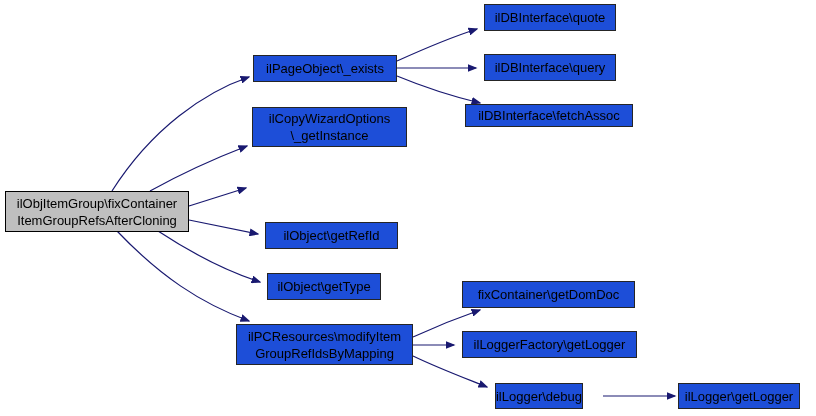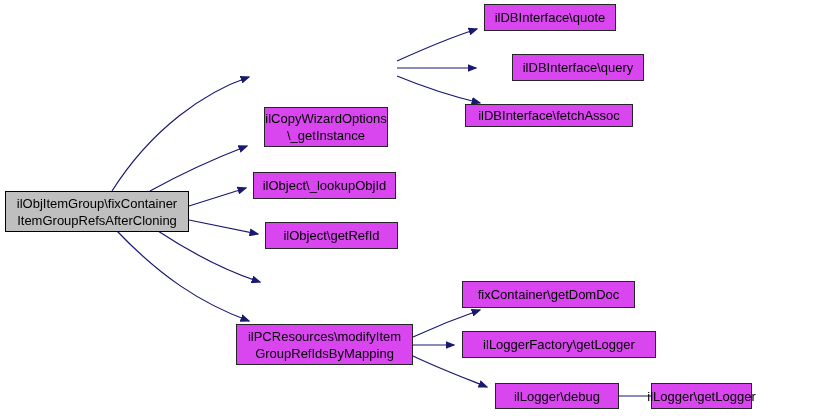--- a/index.html
+++ b/index.html
@@ -18,21 +18,21 @@
   }
   svg.edges path.edge {
     fill: none;
     stroke: #191970;
     stroke-width: 1.2;
   }
   .node {
     position: absolute;
     box-sizing: border-box;
     border: 1px solid #252525;
-    background: #d946ef;
+    background: #1d4ed8;
     color: #000000;
     display: flex;
     align-items: center;
     justify-content: center;
     text-align: center;
     font-size: 13px;
     line-height: 17px;
     white-space: pre-line;
     cursor: pointer;
   }
@@ -66,61 +66,64 @@
     <path class="edge" d="M 413,345 L 454,345" marker-end="url(#arrow)"></path>
     <path class="edge" d="M 413,356 C 438,368 462,377 487,387" marker-end="url(#arrow)"></path>
     <path class="edge" d="M 603,396 L 675,396" marker-end="url(#arrow)"></path>
   </svg>
 
   <div class="node current" style="left:5px;top:191px;width:184px;height:41px">
     <span>ilObjItemGroup\fixContainer
 ItemGroupRefsAfterCloning</span>
   </div>
 
+  <div class="node" style="left:253px;top:55px;width:144px;height:27px">
+    <span>ilPageObject\_exists</span>
+  </div>
 
-  <div class="node" style="left:264px;top:107px;width:124px;height:40px">
+  <div class="node" style="left:252px;top:107px;width:155px;height:40px">
     <span>ilCopyWizardOptions
 \_getInstance</span>
   </div>
 
-  <div class="node" style="left:253px;top:172px;width:143px;height:27px">
-    <span>ilObject\_lookupObjId</span>
-  </div>
 
   <div class="node" style="left:265px;top:222px;width:133px;height:27px">
     <span>ilObject\getRefId</span>
   </div>
 
+  <div class="node" style="left:267px;top:273px;width:114px;height:27px">
+    <span>ilObject\getType</span>
+  </div>
 
   <div class="node" style="left:236px;top:324px;width:177px;height:41px">
     <span>ilPCResources\modifyItem
 GroupRefIdsByMapping</span>
   </div>
 
   <div class="node" style="left:484px;top:4px;width:132px;height:27px">
     <span>ilDBInterface\quote</span>
   </div>
 
-  <div class="node" style="left:512px;top:54px;width:132px;height:27px">
+  <div class="node" style="left:484px;top:54px;width:132px;height:27px">
     <span>ilDBInterface\query</span>
   </div>
 
   <div class="node" style="left:465px;top:104px;width:168px;height:23px">
     <span>ilDBInterface\fetchAssoc</span>
   </div>
 
   <div class="node" style="left:462px;top:281px;width:173px;height:27px">
     <span>fixContainer\getDomDoc</span>
   </div>
 
-  <div class="node" style="left:462px;top:331px;width:194px;height:27px">
+  <div class="node" style="left:462px;top:331px;width:175px;height:27px">
     <span>ilLoggerFactory\getLogger</span>
   </div>
 
-  <div class="node" style="left:495px;top:383px;width:124px;height:26px">
+  <div class="node" style="left:495px;top:383px;width:88px;height:26px">
     <span>ilLogger\debug</span>
   </div>
 
-  <div class="node" style="left:651px;top:383px;width:101px;height:26px">
+  <div class="node" style="left:678px;top:383px;width:122px;height:26px">
     <span>ilLogger\getLogger</span>
   </div>
 
 </div>
 
 </body></html>

